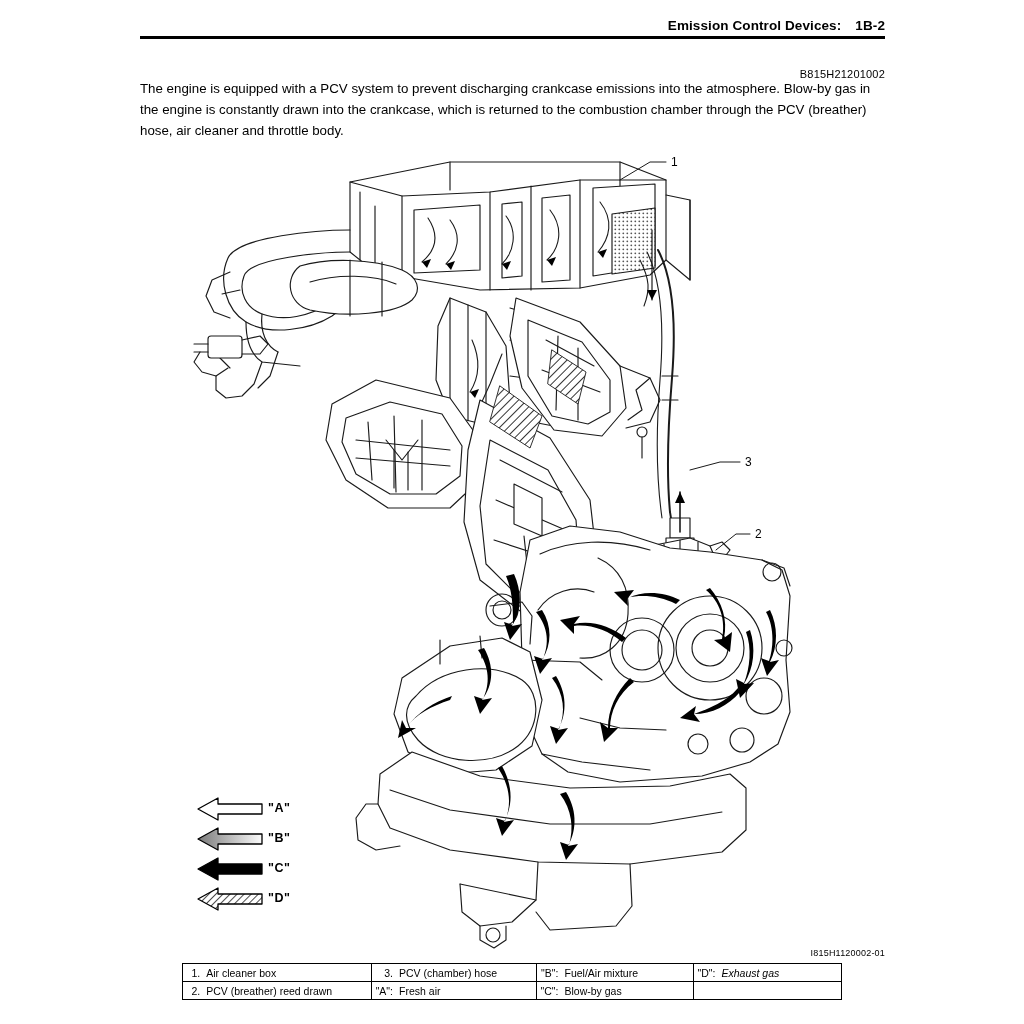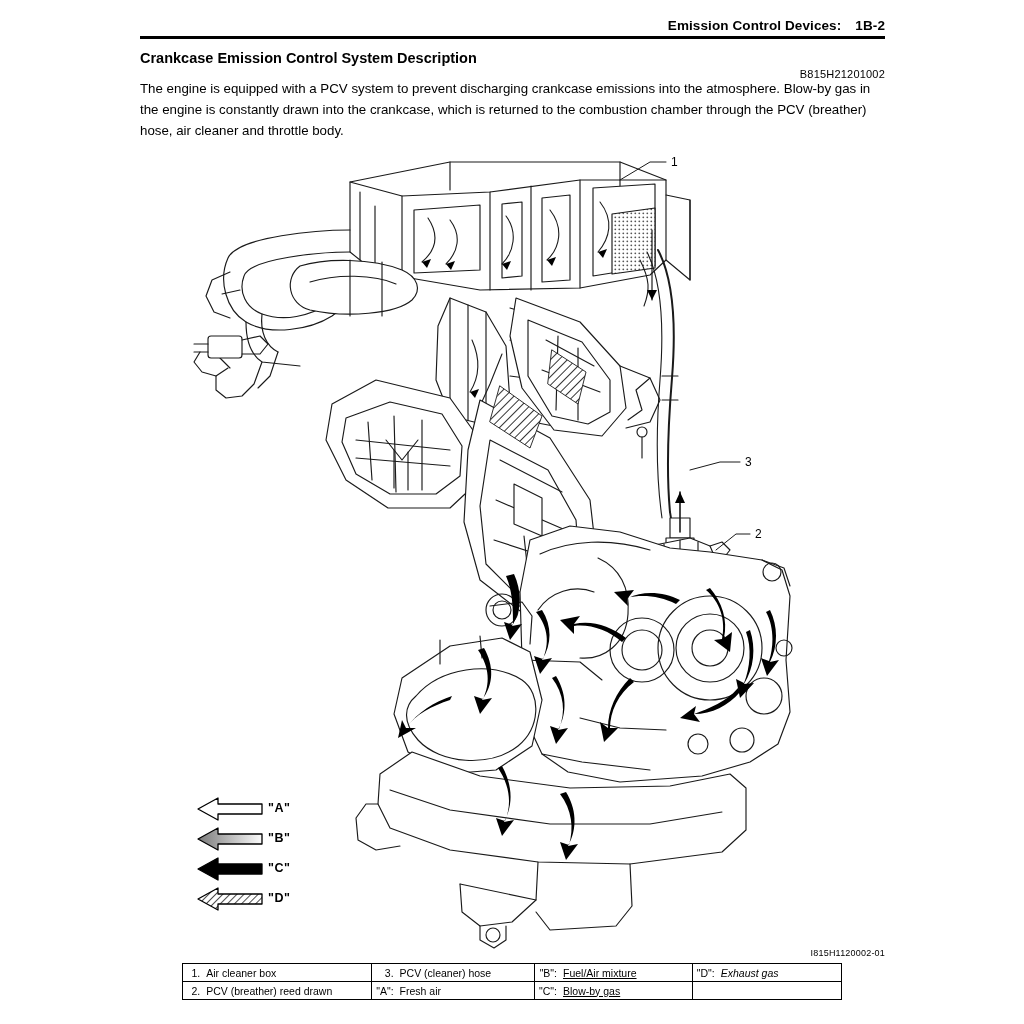--- a/index.html
+++ b/index.html
@@ -133,34 +133,33 @@
     padding-right: 2px;
     border-right: none !important;
   }
   .lt-txt {
     border-left: none !important;
     padding-left: 6px;
     margin-left: 12px;
   }
   .col-a { width: 186px; }
   .col-b { width: 158px; }
-  .col-c { width: 160px; text-decoration: underline; }
+  .col-c { width: 160px; }
   .col-d { width: 156px; font-style: italic; }
 </style>
 </head>
 <body>
 
 <div class="page">
 
   <div class="header">
     <span>Emission Control Devices:</span><span class="sect">1B-2</span>
   </div>
   <div class="header-rule"></div>
 
-  <div class="doc-title">Crankcase Emission Control System Description</div>
   <div class="doc-code">B815H21201002</div>
 
   <div class="body-text">The engine is equipped with a PCV system to prevent discharging crankcase emissions into the atmosphere. Blow-by gas in the engine is constantly drawn into the crankcase, which is returned to the combustion chamber through the PCV (breather) hose, air cleaner and throttle body.</div>
 
   <div class="figure">
     <svg width="740" height="810" viewBox="0 0 740 810" xmlns="http://www.w3.org/2000/svg">
       <defs>
         <pattern id="hatch" width="6" height="6" patternUnits="userSpaceOnUse" patternTransform="rotate(45)">
           <rect width="6" height="6" fill="#ffffff"></rect>
           <line x1="0" y1="0" x2="0" y2="6" stroke="#000" stroke-width="1.6"></line>
@@ -404,21 +403,21 @@
   </div>
 
   <div class="fig-code">I815H1120002-01</div>
 
   <table class="legend-table">
     <tbody>
       <tr>
         <td class="lt-num">1.</td>
         <td class="lt-txt col-a">Air cleaner box</td>
         <td class="lt-num">3.</td>
-        <td class="lt-txt col-b">PCV (cleaner) hose</td>
+        <td class="lt-txt col-b">PCV (chamber) hose</td>
         <td class="lt-num">"B":</td>
         <td class="lt-txt col-c">Fuel/Air mixture</td>
         <td class="lt-num">"D":</td>
         <td class="lt-txt col-d">Exhaust gas</td>
       </tr>
       <tr>
         <td class="lt-num">2.</td>
         <td class="lt-txt col-a">PCV (breather) reed drawn</td>
         <td class="lt-num">"A":</td>
         <td class="lt-txt col-b">Fresh air</td>

